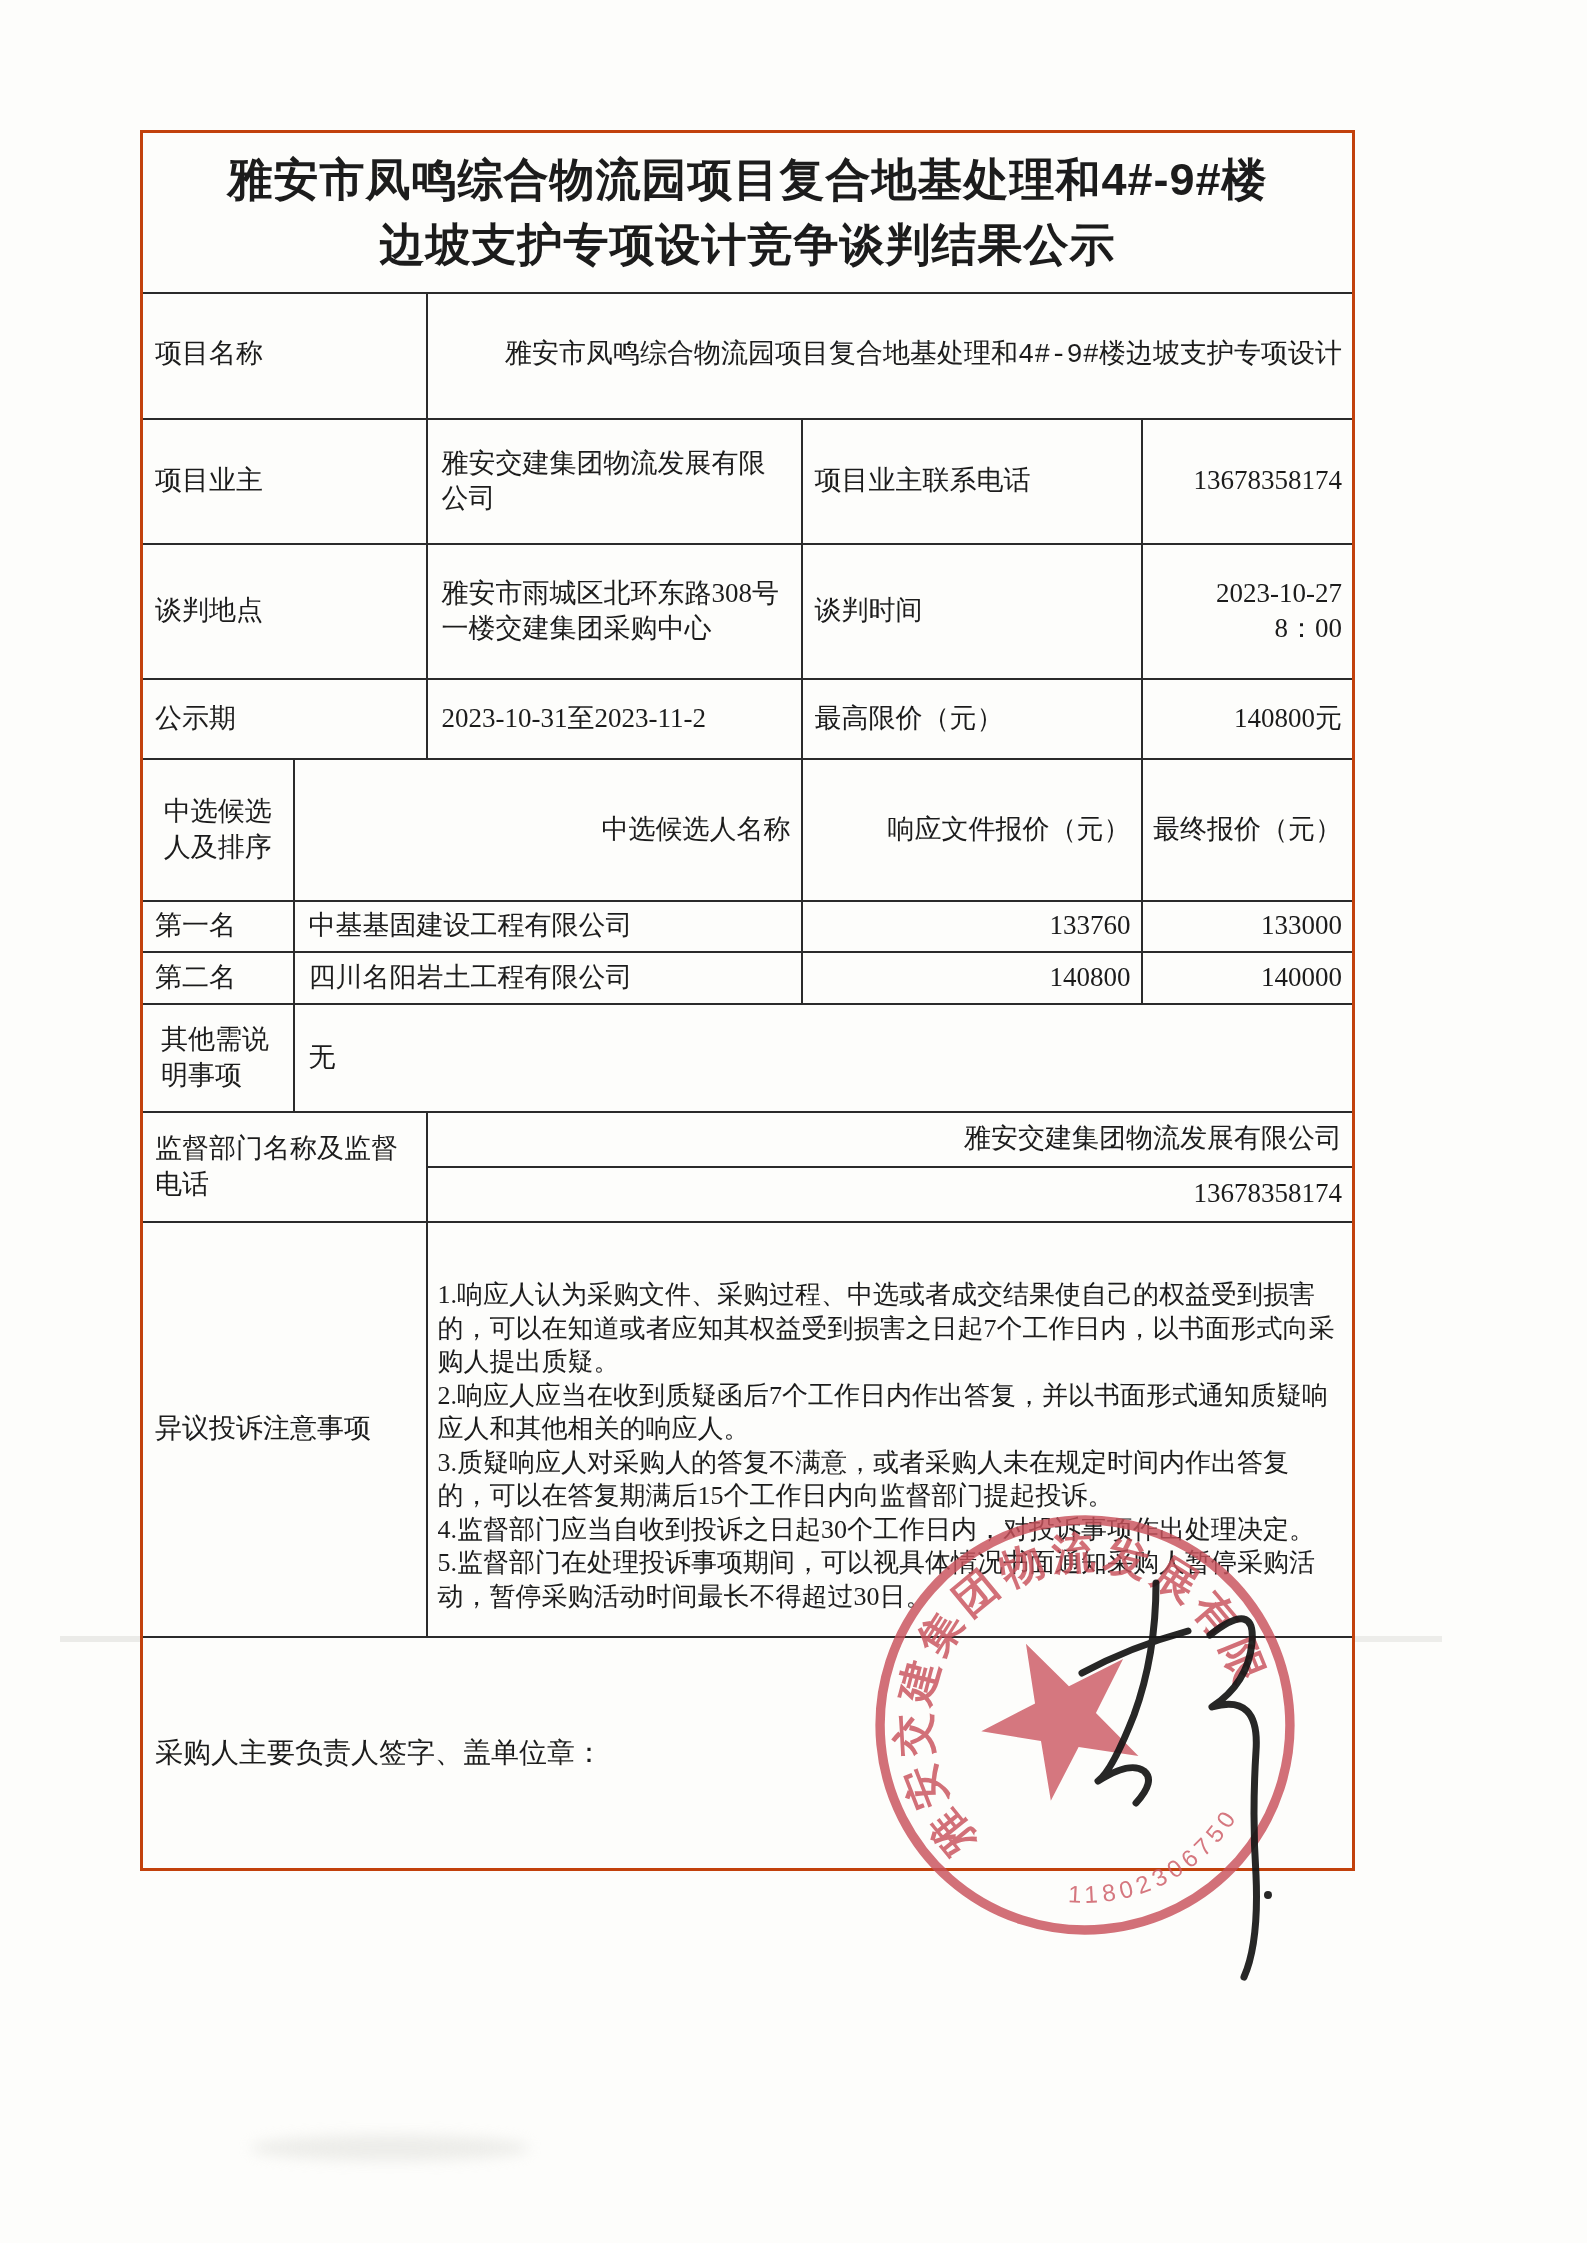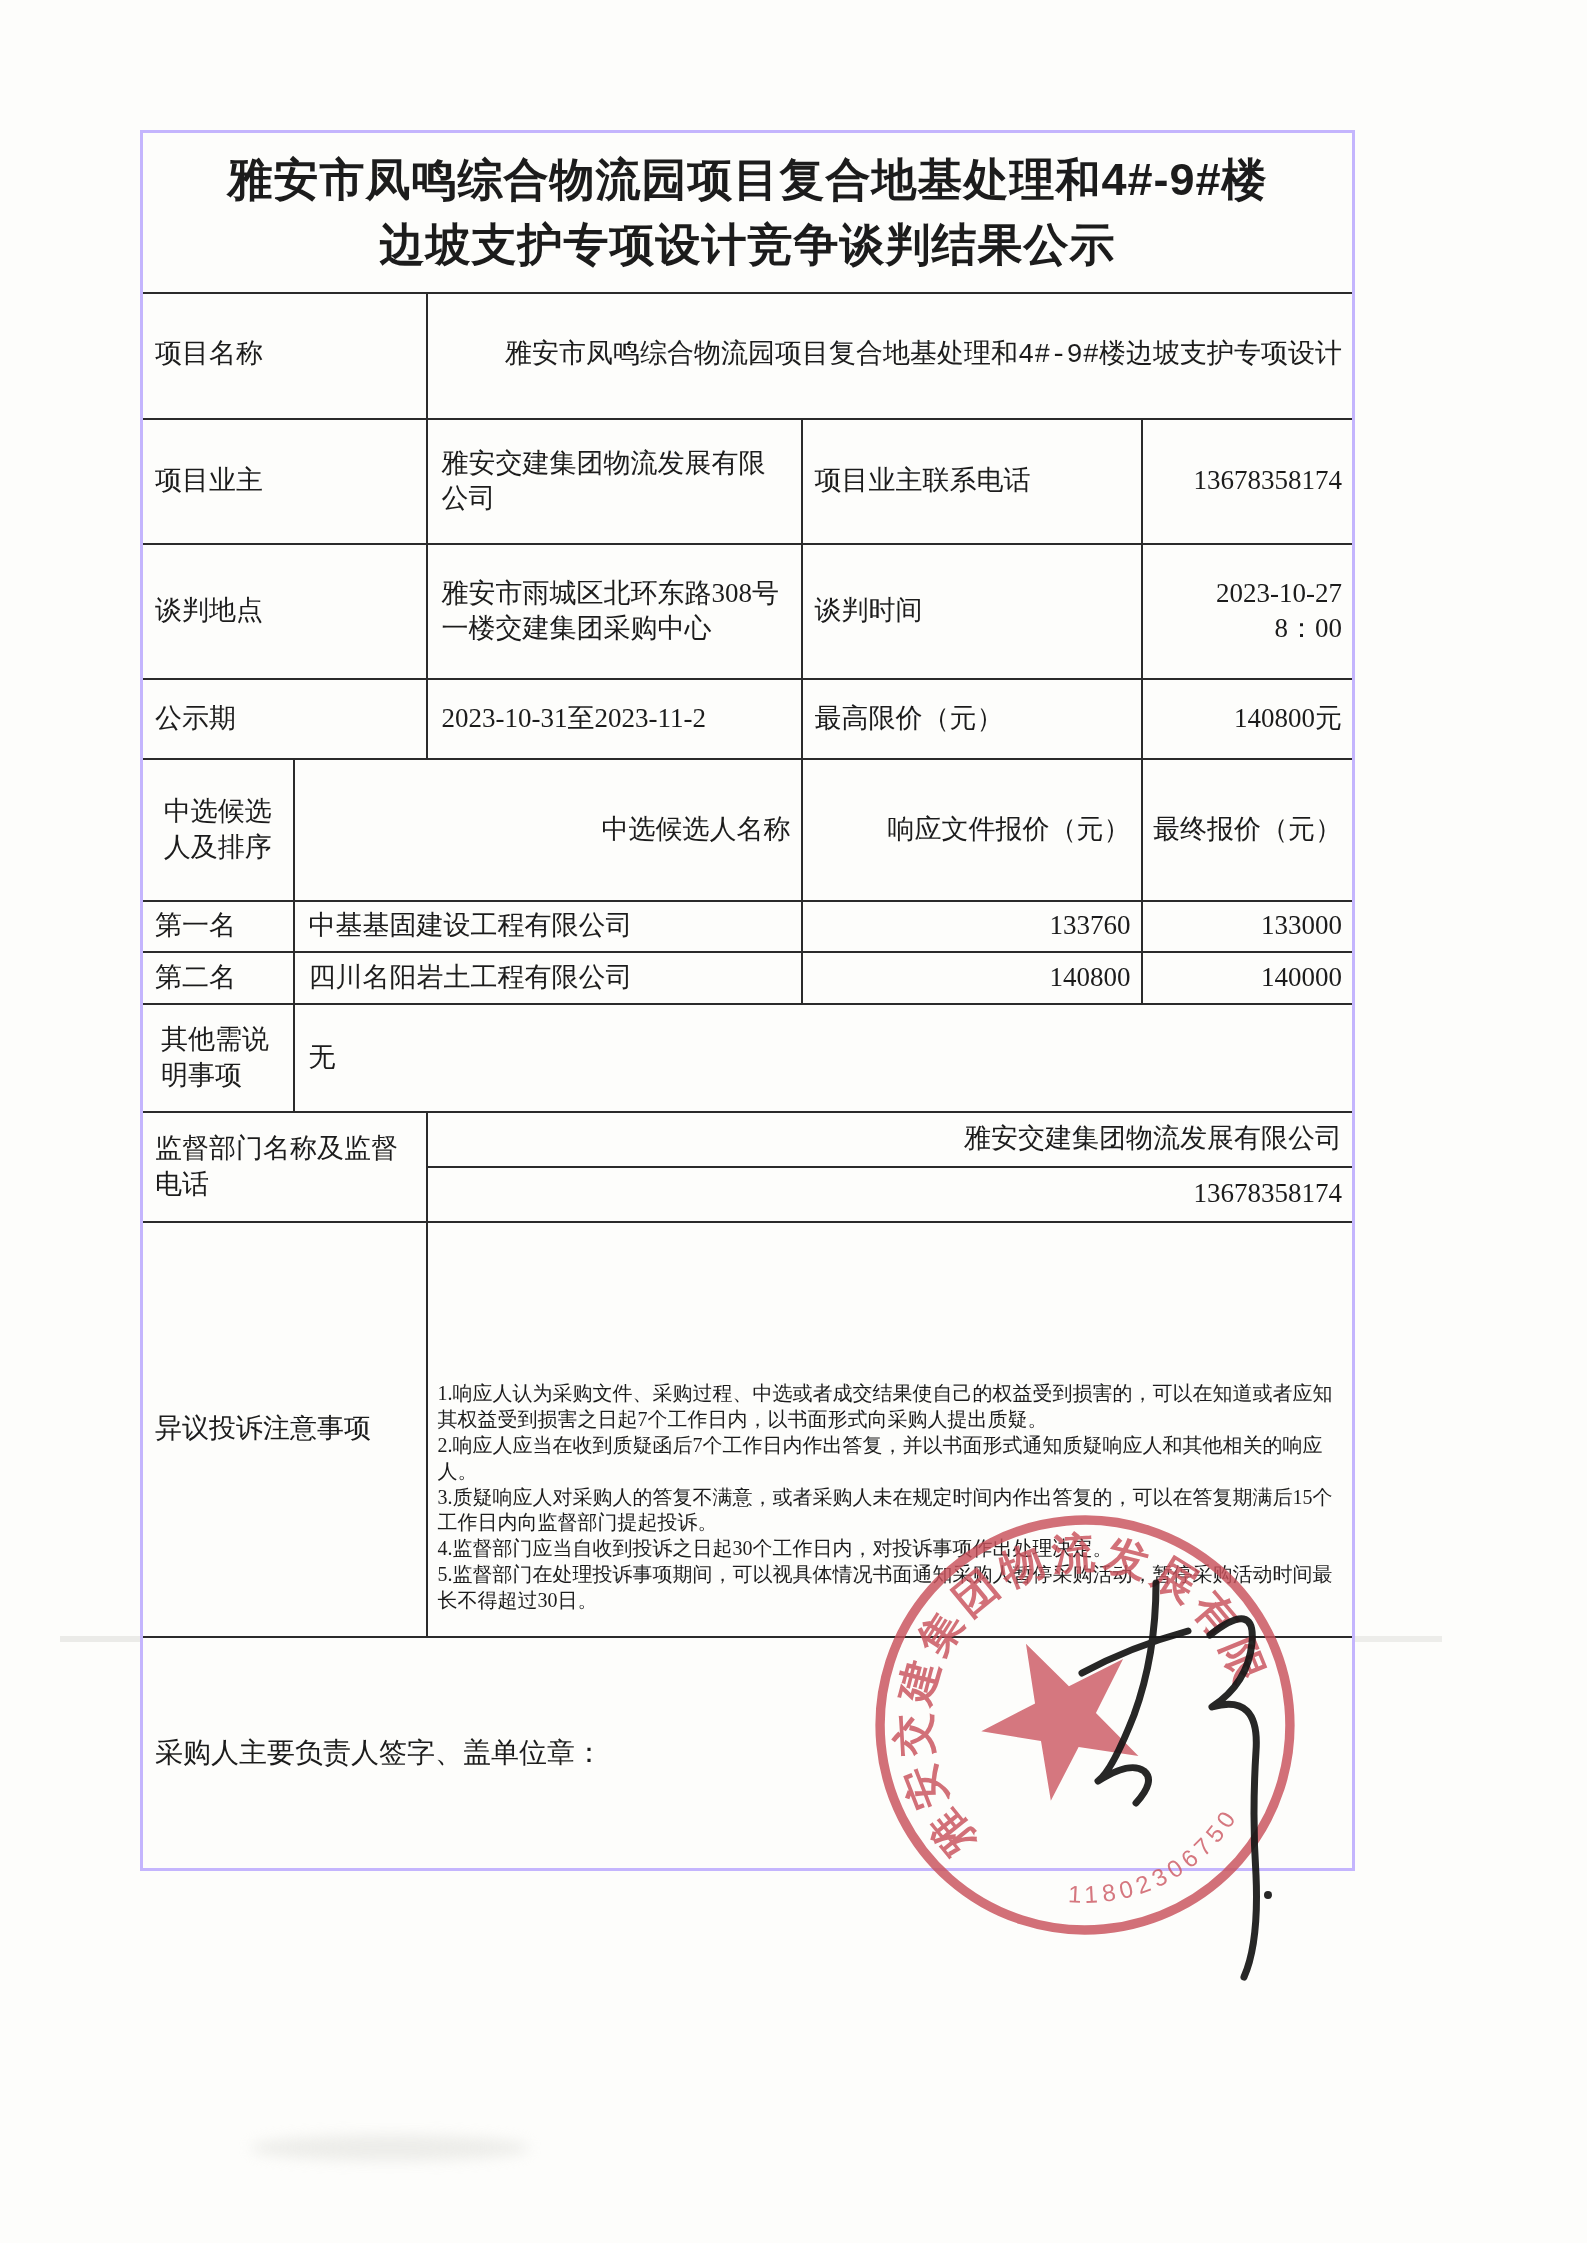--- a/index.html
+++ b/index.html
@@ -10,21 +10,21 @@
     font-family:"Liberation Serif", serif;
     color:#1c1c1c;
     overflow:hidden;
   }
   .sheet{position:absolute;inset:0;}
   table.notice{
     position:absolute;left:140px;top:130px;
     width:1212px;
     border-collapse:collapse;
     table-layout:fixed;
-    border:3px solid #c4b5fd;
+    border:3px solid #c2410c;
   }
   td{
     border:2px solid #2b2b2b;
     vertical-align:middle;
     font-size:27px;
     line-height:1.3;
     padding:4px 10px;
     word-break:break-all;
   }
   .title-cell{
@@ -37,21 +37,21 @@
     padding:14px 6px;
   }
   .lbl{ text-align:left; padding-left:12px; }
   .val-center{ text-align:right; }
   .val-left{ text-align:left; padding-left:14px; }
   .rank-hdr{ text-align:center; padding:0 17px; }
   .other-lbl{ text-align:left; padding:0 18px; }
   .notes-cell{
     vertical-align:bottom;
     text-align:left;
-    font-size:20px;
+    font-size:26px;
     line-height:1.29;
     padding:10px 12px 22px 10px;
   }
   .notes-cell .note-item{ margin:0; }
   .sig-cell{ text-align:left; padding-left:12px; font-size:28px; }
   .h-title{height:160px;} .h-r1{height:126px;font-family:Liberation Mono, monospace;} .h-r2{height:125px;}
   .h-r3{height:135px;} .h-r4{height:80px;} .h-r5{height:142px;}
   .h-r6{height:51px;} .h-r7{height:52px;} .h-r8{height:108px;}
   .h-r9a{height:55px;} .h-r9b{height:55px;}
   .h-r10{height:415px;} .h-r11{height:233px;}

